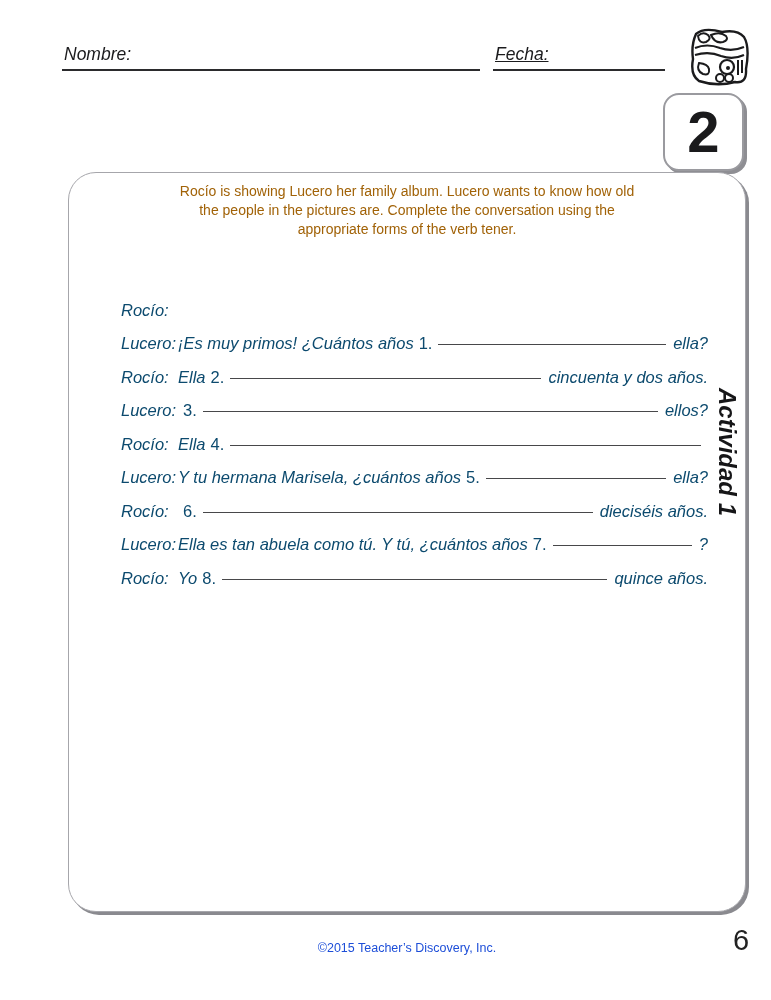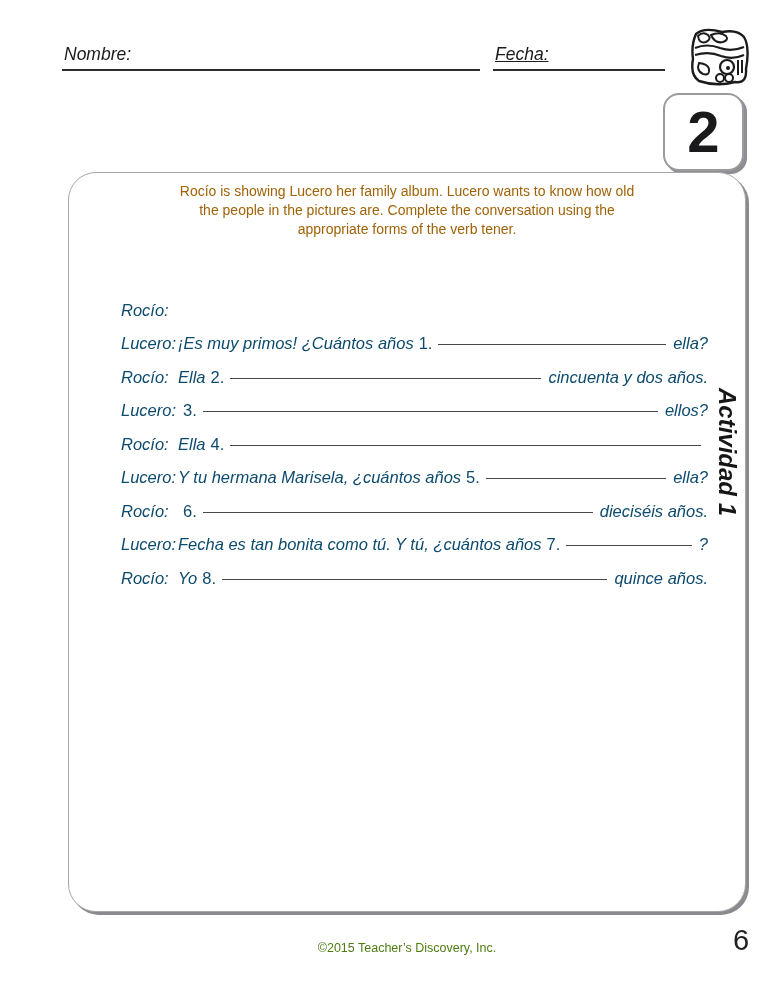--- a/index.html
+++ b/index.html
@@ -45,21 +45,21 @@
   .blank { flex:1 1 auto; height:0; border-bottom:1.4px solid #48484a; margin:0 7px -2px 6px; min-width:40px; }
   .post { white-space:nowrap; }
 
   
   .side-label { position:absolute; left:727px; top:452px;
     transform:translate(-50%,-50%) rotate(90deg); transform-origin:center;
     font-size:24px; font-weight:700; font-style:italic; color:#161618; white-space:nowrap; }
 
   
   .copyright { position:absolute; left:68px; top:941px; width:678px; text-align:center;
-    font-size:12.5px; color:#4d7c0f; }
+    font-size:12.5px; color:#1d4ed8; }
   .page-num { position:absolute; left:733px; top:924px; font-size:29px; color:#222; }
 </style>
 </head>
 <body>
 
 <div class="page">
 
   <div class="field field-nombre">
     <span>Nombre:</span>
   </div>
@@ -134,21 +134,21 @@
           <span class="post">ella?</span>
         </div>
         <div class="row">
           <span class="speaker">Rocío:</span>
           <span class="num">6.</span>
           <span class="blank"></span>
           <span class="post">dieciséis años.</span>
         </div>
         <div class="row">
           <span class="speaker">Lucero:</span>
-          <span class="dtext">Fecha es tan bonita como tú. Y tú, ¿cuántos años</span>
+          <span class="dtext">Ella es tan abuela como tú. Y tú, ¿cuántos años</span>
           <span class="num">7.</span>
           <span class="blank"></span>
           <span class="post">?</span>
         </div>
         <div class="row">
           <span class="speaker">Rocío:</span>
           <span class="dtext">Yo</span>
           <span class="num">8.</span>
           <span class="blank"></span>
           <span class="post">quince años.</span>

